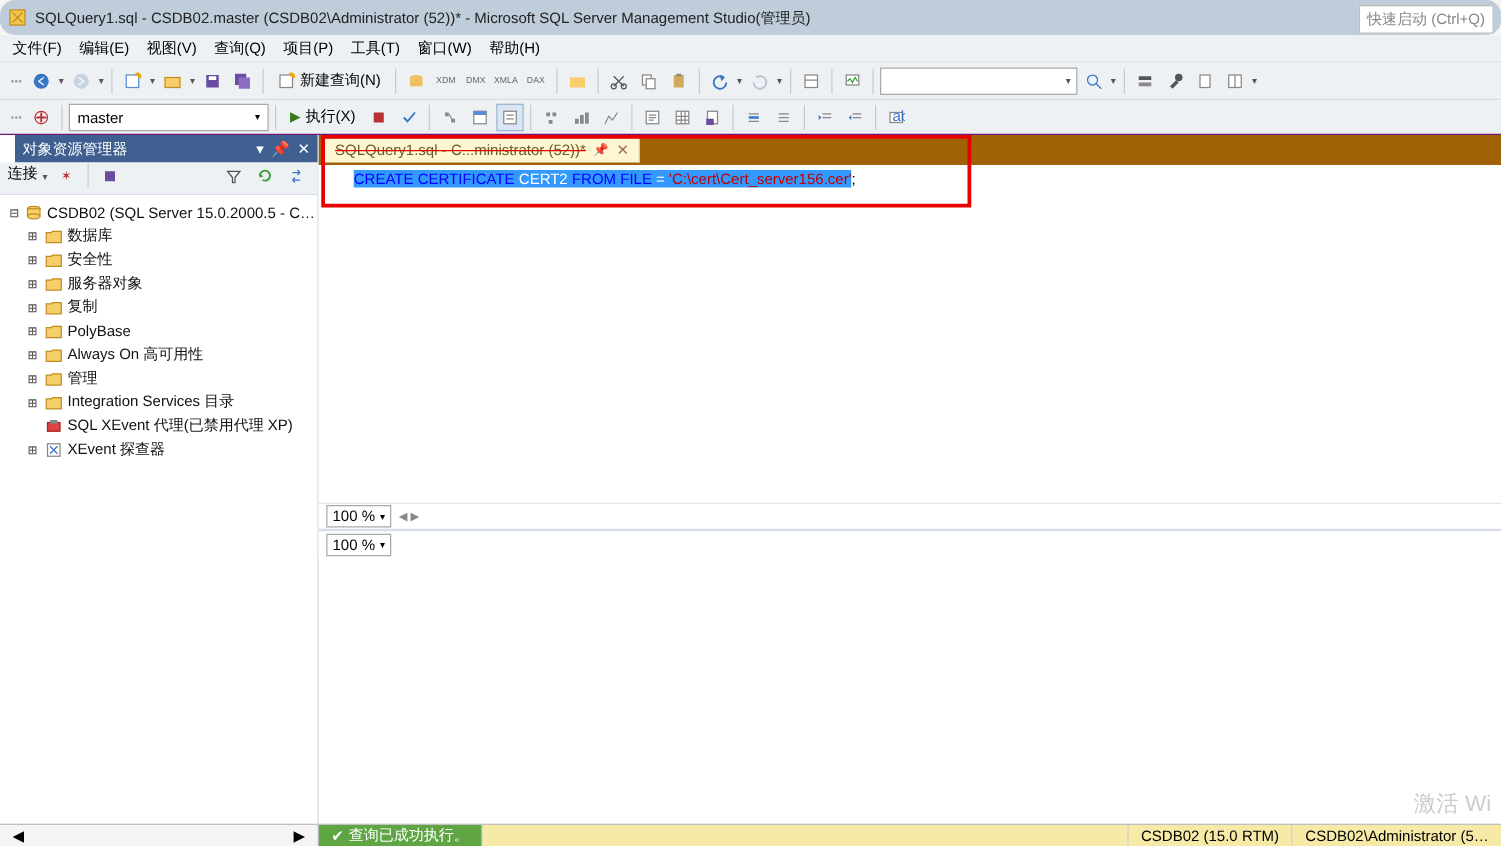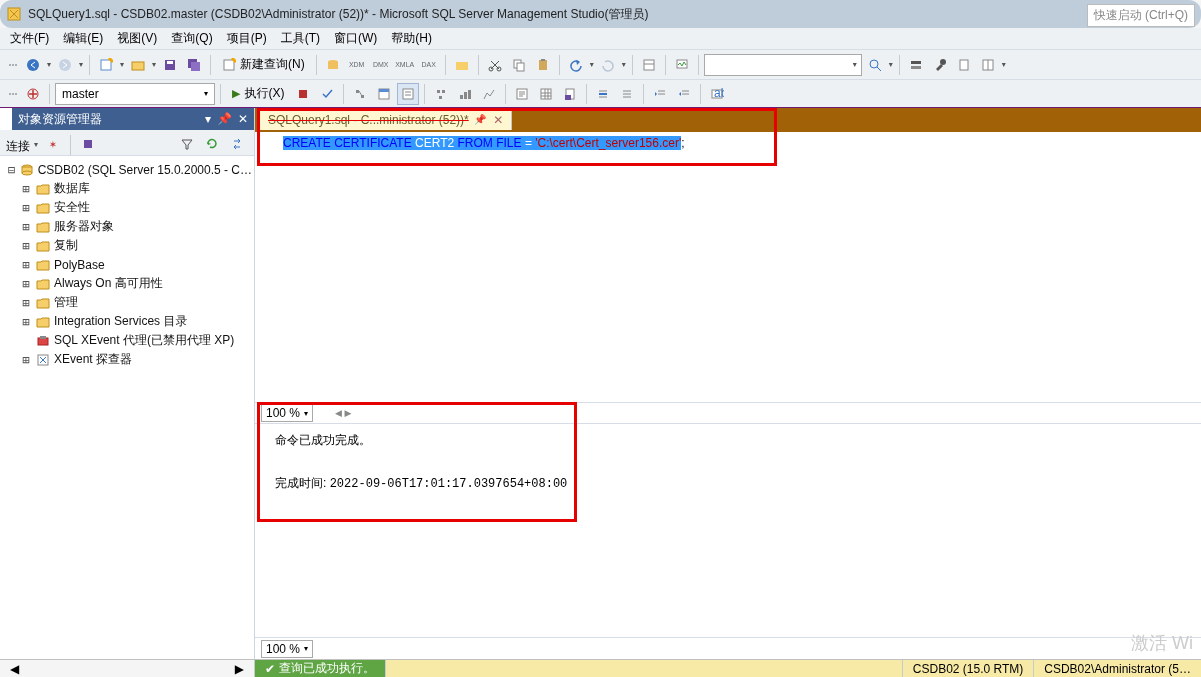--- a/index.html
+++ b/index.html
@@ -20,38 +20,38 @@
 .tb-combo .caret { font-size:8px; color:#555; padding-left:4px; }
 .toolbar2 { height:28px; background:#eef1f4; border-bottom:1px solid #701a75; display:flex; align-items:center; padding:0 6px; gap:2px; }
 .dbcombo { height:22px; border:1px solid #a9a9a9; background:#fff; width:160px; display:flex; align-items:center; padding:0 6px; justify-content:space-between; }
 .playbtn { color:#3a7a1a; font-size:11px; }
 .grip { display:inline-flex; gap:1px; padding:0 3px; }
 .grip i { width:2px; height:2px; background:#999; border-radius:50%; display:block; }
 .main { display:flex; height:calc(100% - 28px - 22px - 30px - 28px - 18px); }
 .obj-panel { width:255px; background:#fff; border-right:1px solid #ccd6e3; display:flex; flex-direction:column; }
 .obj-panel .hdr { height:22px; background:#3e5f90; color:#fff; display:flex; align-items:center; padding:0 6px; justify-content:space-between;margin-left:12px; }
 .obj-panel .hdr .rbtns { display:flex; gap:6px; font-size:11px; }
-.obj-panel .localtb { height:26px; background:#eef1f4; border-bottom:1px solid #d6dde6; display:flex; align-items:flex-end; padding:0 6px; gap:3px; }
+.obj-panel .localtb { height:26px; background:#eef1f4; border-bottom:1px solid #d6dde6; display:flex; align-items:flex-start; padding:0 6px; gap:3px; }
 .tree { flex:1; overflow:auto; padding:4px 2px; font-size:12px; color:#111; }
 .tree .node { display:flex; align-items:center; height:19px; padding-left:4px; white-space:nowrap; }
 .tree .exp { width:12px; text-align:center; color:#555; font-family:monospace; cursor:default; }
 .tree .icn { width:16px; height:16px; margin:0 3px; display:inline-flex; align-items:center; justify-content:center; }
 .tree .lvl1 { padding-left:4px; }
 .tree .lvl2 { padding-left:18px; }
 .editor-area { flex:1; display:flex; flex-direction:column; background:#fff; position:relative; }
 .tabrow { height:24px; background:#a16207; display:flex; padding-left:4px; position:relative; }
 .tab { height:22px; background:#fff7d1; border:1px solid #c8c8c8; border-bottom:none; display:flex; align-items:center; padding:0 8px; gap:6px; font-size:12px; color:#6a5c2c; position:relative; }
 .tab .pin { color:#999; font-size:10px; }
 .tab .close { color:#a66; font-size:12px; }
 .red-frame { border:3px solid #e60000; position:absolute; pointer-events:none; }
 .code-pane { height:270px; background:#fff; font-family:Consolas,"Courier New",monospace; font-size:13px; padding:4px 14px; position:relative; overflow:hidden; }
 .code-pane .sel { background:#3399ff; color:#fff; display:inline-block; }
 .code-pane .kw { color:#0000ff; }
 .code-pane .str { color:#c00000; }
-.zoombar { height:22px; border-top:1px solid #d6dde6; border-bottom:1px solid #d6dde6; display:flex; align-items:center; padding:0 6px; gap:22px; background:#fff; }
+.zoombar { height:22px; border-top:1px solid #d6dde6; border-bottom:1px solid #d6dde6; display:flex; align-items:center; padding:0 6px; gap:6px; background:#fff; }
 .zoombar .combo { border:1px solid #a9a9a9; background:#fff; height:18px; display:flex; align-items:center; padding:0 4px; font-size:11px; }
 .msg-hdr { height:22px; border-bottom:1px solid #d6dde6; display:flex; align-items:center; padding:0 6px; gap:6px; background:#fff; }
 .msg-body { flex:1; background:#fff; padding:6px 12px; font-size:12px; line-height:1.8; position:relative; }
 .msg-body .mono { font-family:Consolas,"Courier New",monospace; }
 .statusbar { height:18px; background:#eef1f4; border-top:1px solid #c0c0c0; display:flex; align-items:center; font-size:11px; }
 .statusbar .seg { padding:0 10px; border-right:1px solid #c6cbd2; height:100%; display:flex; align-items:center; gap:4px; }
 .statusbar .ok { color:#fff; background:#5fa544; }
 .statusbar .flex { flex:1; }
 .watermark { position:absolute; right:8px; bottom:22px; color:#ccc; font-size:18px; pointer-events:none; }
 svg { display:block; }
@@ -543,28 +543,20 @@
 
     <div class="zoombar">
       <div class="combo">
         <span>100 %</span>
         <span style="font-size:8px;padding-left:4px;">▾</span>
       </div>
       <span style="font-size:9px;color:#888;">◀ ▶</span>
     </div>
 
 
-    <div class="msg-body">
-      <div style="padding-left:8px;">命令已成功完成。</div>
-      <br>
-      <div style="padding-left:8px;">
-        <span>完成时间: </span><span class="mono">2022-09-06T17:01:17.0397654+08:00</span>
-      </div>
-      <div class="red-frame" style="left:2px; top:-22px; width:320px; height:120px;"></div>
-    </div>
 
     <div class="zoombar" style="border-bottom:none;">
       <div class="combo">
         <span>100 %</span>
         <span style="font-size:8px;padding-left:4px;">▾</span>
       </div>
     </div>
 
   </div>
 </div>

